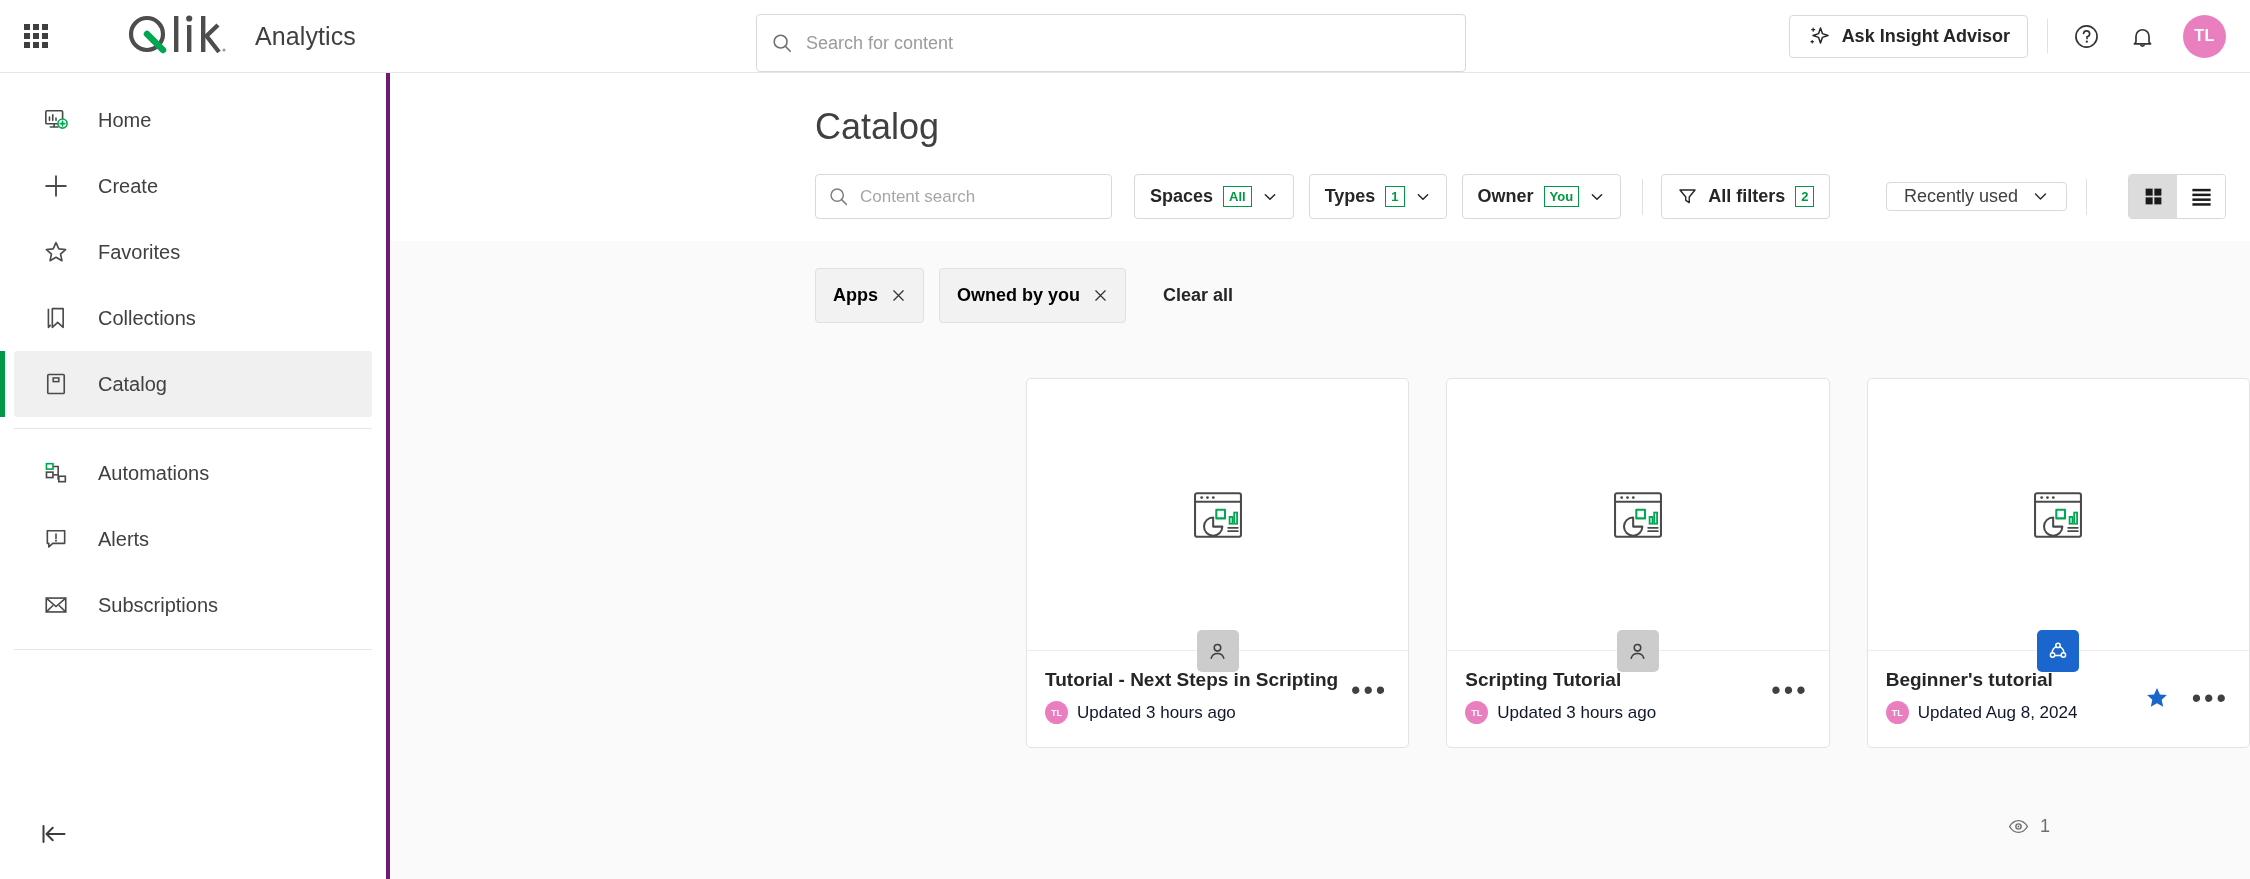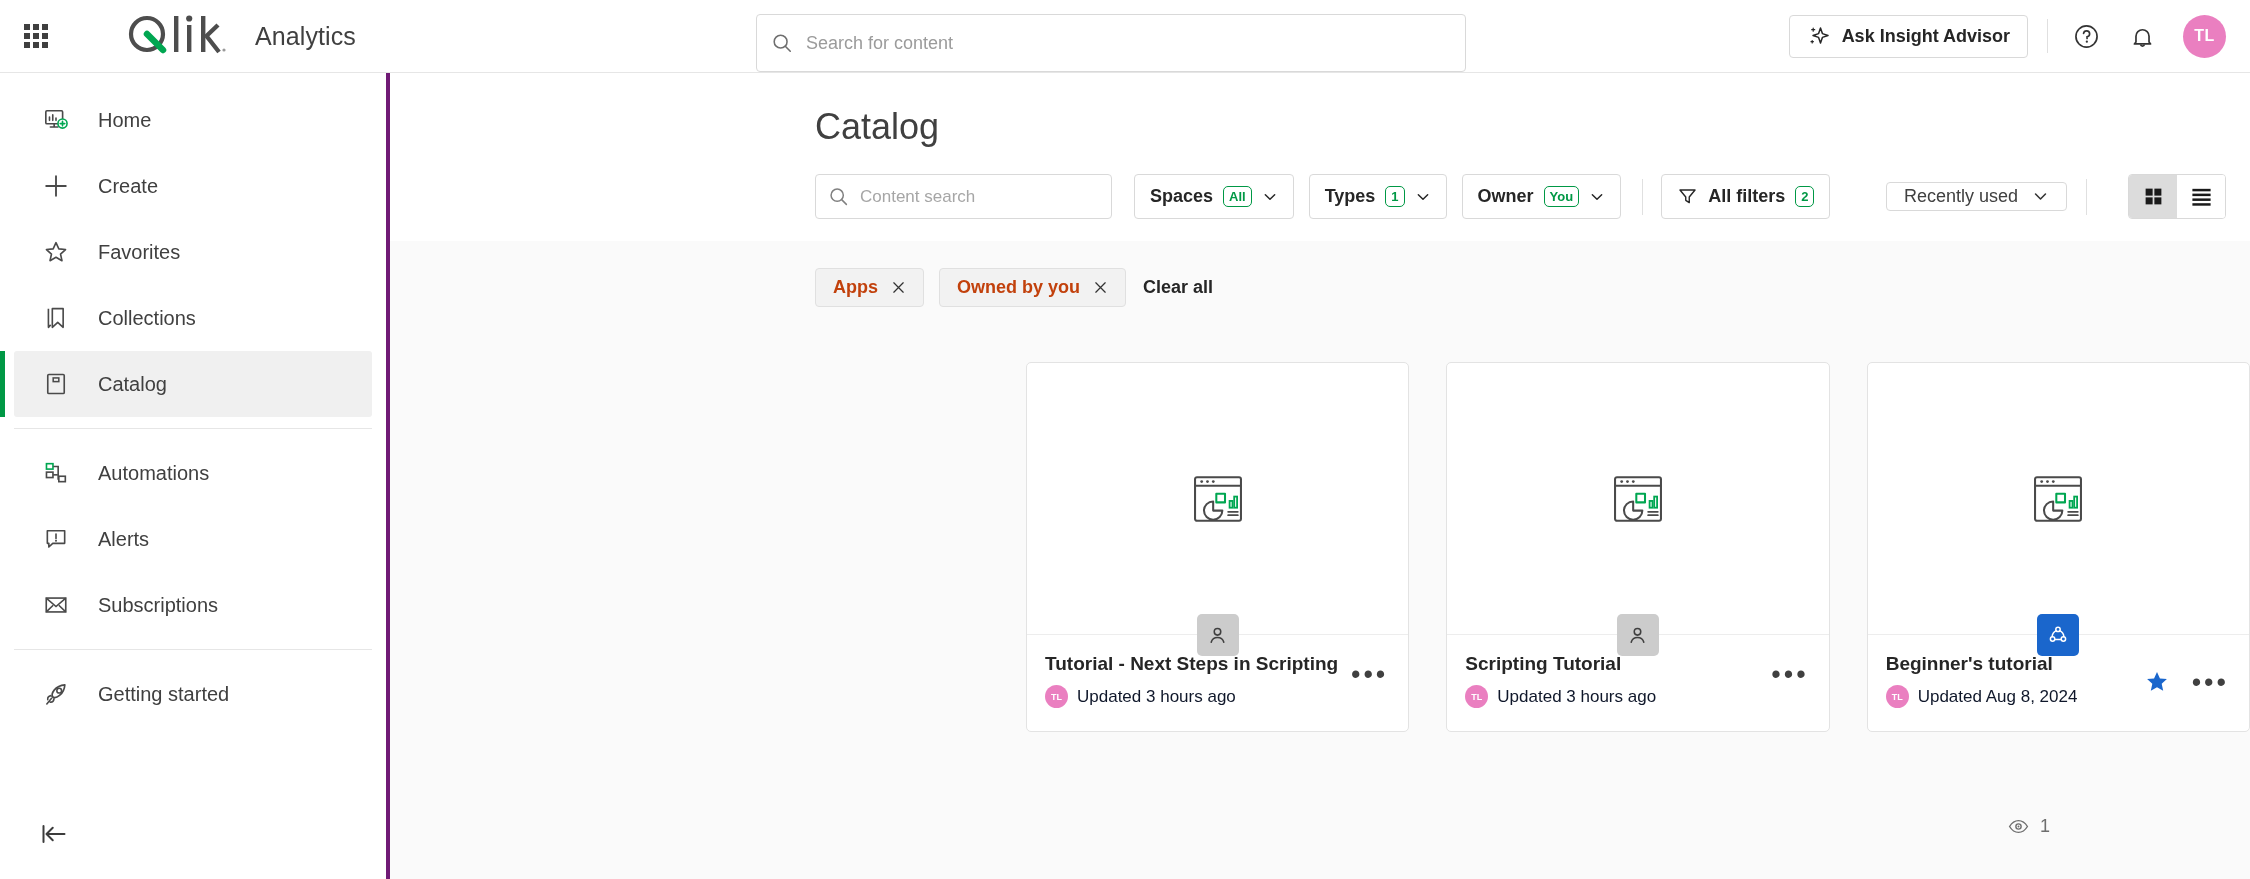--- a/index.html
+++ b/index.html
@@ -149,21 +149,21 @@
     height: 45px; display: flex; align-items: center;
     gap: 10px; padding: 0 15px;
     border: 1px solid #d9d9d9; border-radius: 4px;
     background: #fff; cursor: pointer; margin-right: 15px;
     font-size: 18px; color: #262626; font-weight: 600;
     font-family: "Liberation Sans", sans-serif;
     white-space: nowrap;
   }
   .badge {
     border: 1px solid #009845; color: #009845;
-    border-radius: 5px; font-size: 13px; font-weight: 600;
+    border-radius: 0; font-size: 13px; font-weight: 600;
     padding: 1px 5px; line-height: 1.35; background: #fff;
   }
   .tb-div { width: 1px; height: 36px; background: #e0e0e0; margin: 0 18px 0 6px; }
   .sort-btn {
     height: 29px; display: flex; align-items: center; gap: 14px;
     padding: 0 17px; border: 1px solid #d9d9d9; border-radius: 4px;
     background: #fff; cursor: pointer; font-size: 18px; color: #404040;
     font-family: "Liberation Sans", sans-serif; white-space: nowrap;
   }
   .view-toggle {
@@ -177,30 +177,30 @@
   }
   .view-btn.active { background: #dcdcdc; }
 
   .main-scroll { flex: 1; background: #fafafa; overflow: hidden; position: relative; }
 
   .chips-row {
     display: flex; align-items: center; gap: 15px;
     padding: 27px 0 0 425px;
   }
   .chip {
-    height: 39px; display: flex; align-items: center; gap: 13px;
+    height: 55px; display: flex; align-items: center; gap: 13px;
     padding: 0 17px; border: 1px solid #e0e0e0; border-radius: 4px;
     background: #f2f2f2; cursor: pointer;
-    font-size: 18px; color: #c2410c; font-weight: 600;
+    font-size: 18px; color: #000000; font-weight: 600;
     white-space: nowrap;
   }
   .chip .x { font-size: 18px; color: #404040; line-height: 1; }
   .clear-all {
     font-size: 18px; color: #262626; font-weight: 600;
-    cursor: pointer; margin-left: 2px; white-space: nowrap;
+    cursor: pointer; margin-left: 22px; white-space: nowrap;
   }
 
   
   .cards {
     display: flex; gap: 37px;
     padding: 55px 0 0 636px;
   }
   .card {
     width: 433px; height: 370px;
     background: #fff; border: 1px solid #e3e3e3;
@@ -417,30 +417,20 @@
           <rect x="3" y="5.6" width="18" height="12.8" fill="none" stroke="#4a4a4a" stroke-width="1.5"></rect>
           <path d="M3 5.6 L12 13.4 L21 5.6" fill="none" stroke="#4a4a4a" stroke-width="1.5"></path>
           <path d="M3 18.4 L9.4 12.2 M21 18.4 L14.6 12.2" fill="none" stroke="#4a4a4a" stroke-width="1.5"></path>
         </svg>
       </span>
       <span class="lbl">Subscriptions</span>
     </div>
 
     <div class="nav-sep"></div>
 
-    <div class="nav-item">
-      <span class="ico">
-        <svg width="27" height="27" viewBox="0 0 24 24">
-          <path d="M9.2 14.8 C6 11.6 11 4 19.4 3.4 C18.8 11.8 11.2 16.8 8 13.6 Z" fill="none" stroke="#4a4a4a" stroke-width="1.5" stroke-linejoin="round"></path>
-          <circle cx="14.4" cy="8.6" r="2.1" fill="none" stroke="#4a4a4a" stroke-width="1.4"></circle>
-          <path d="M7.6 15.4 L3.4 20.4 M7 13 C5 13.4 4 15 4.2 16.6 M9.8 15.9 C9.5 17.9 8 19 6.4 18.8" fill="none" stroke="#4a4a4a" stroke-width="1.4" stroke-linecap="round"></path>
-        </svg>
-      </span>
-      <span class="lbl">Getting started</span>
-    </div>
 
     <div class="collapse-btn">
       <svg width="30" height="30" viewBox="0 0 24 24">
         <path d="M3.6 5.6 v12.8" stroke="#3c3c3c" stroke-width="1.6" stroke-linecap="round"></path>
         <path d="M20.4 12 H6.4 M11 7 L6 12 L11 17" fill="none" stroke="#3c3c3c" stroke-width="1.6" stroke-linecap="round" stroke-linejoin="round"></path>
       </svg>
     </div>
   </nav>
 
   <main class="main">

